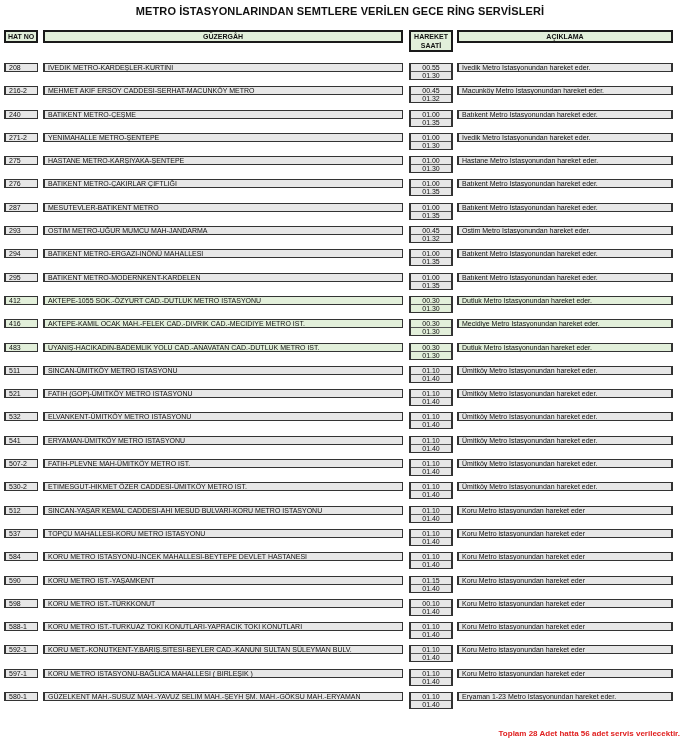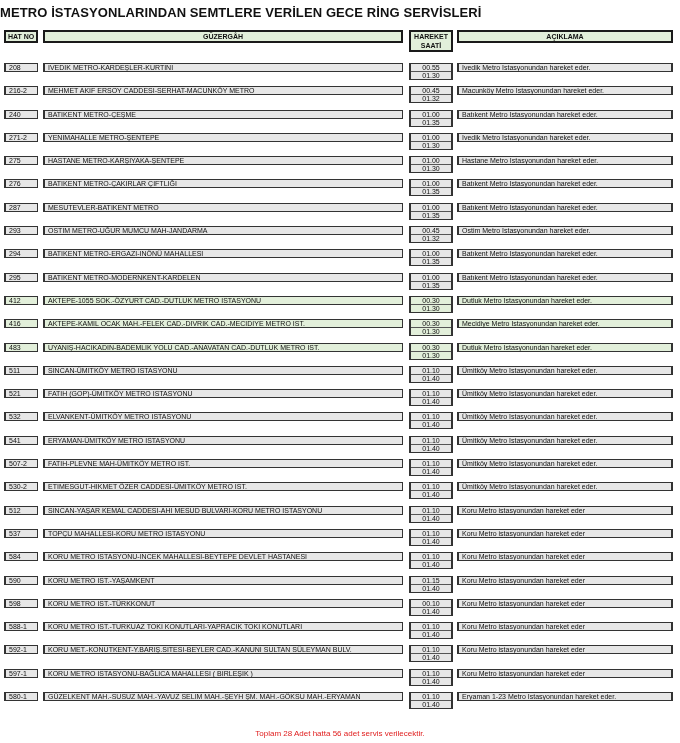--- a/index.html
+++ b/index.html
@@ -1,19 +1,19 @@
 <!DOCTYPE html>
 <html><head>
 <meta charset="utf-8">
 <style>
   html, body { margin:0; padding:0; background:#ffffff; }
   body { width:680px; height:743px; position:relative; overflow:hidden;
          font-family:"Liberation Sans", sans-serif; color:#111; }
-  .title { position:absolute; left:0; top:5px; width:680px; 
-           font-size:13px; font-weight:bold; letter-spacing:0.1px; }
+  .title { position:absolute; left:0; top:5px; width:680px; text-align:center;
+           font-size:11px; font-weight:bold; letter-spacing:0.1px; }
   .tbl { position:absolute; left:4px; top:30px; width:670px; }
   .hdr, .row { position:relative; display:block; }
   .hdr { height:30px; }
   .cell { position:absolute; box-sizing:border-box; border:1.5px solid #1a1a1a; }
   .hdr .cell { background:#e2efda; font-weight:bold; font-size:7px;
                display:flex; align-items:center; justify-content:center; text-align:center; line-height:9px; border-width:2px;}
   .c-no   { left:0;   width:34px; }
   .c-rt   { left:39px; width:360px; }
   .c-tm   { left:405px; width:44px; }
   .c-desc { left:453px; width:216px; }
@@ -24,22 +24,22 @@
   .row.green .cell { background:#e2efda; }
   .row .c-no { border-left-width:2px; }
   .row .c-rt { border-left-width:2px; }
   .row .c-tm { padding:0; flex-direction:column; align-items:stretch; border-width:1px 2px 1px 2px; background:#fff; }
   .row .c-tm span { flex:1; display:flex; align-items:center; justify-content:center;
                     font-size:7px; background:#e7e7e7; border-bottom:1px solid #555; }
   .row.green .c-tm span { background:#e2efda; }
   .row .c-tm span:last-child { border-bottom:none; }
   .row .c-desc { border-left-width:2px; border-right-width:2px; }
   .tbl-gap { height:3px; }
-  .footer { position:absolute; left:0; top:729px; width:680px; text-align:center;
-            color:#e02020; font-weight:normal; font-size:8px; }
+  .footer { position:absolute; left:0; top:729px; width:680px; text-align:right;
+            color:#e02020; font-weight:bold; font-size:8px; }
 </style>
 </head>
 <body>
 
 <div class="title">METRO İSTASYONLARINDAN SEMTLERE VERİLEN GECE RİNG  SERVİSLERİ</div>
 
 <div class="tbl">
   <div class="hdr">
     <div class="cell c-no">HAT NO</div>
     <div class="cell c-rt">GÜZERGÂH</div>

